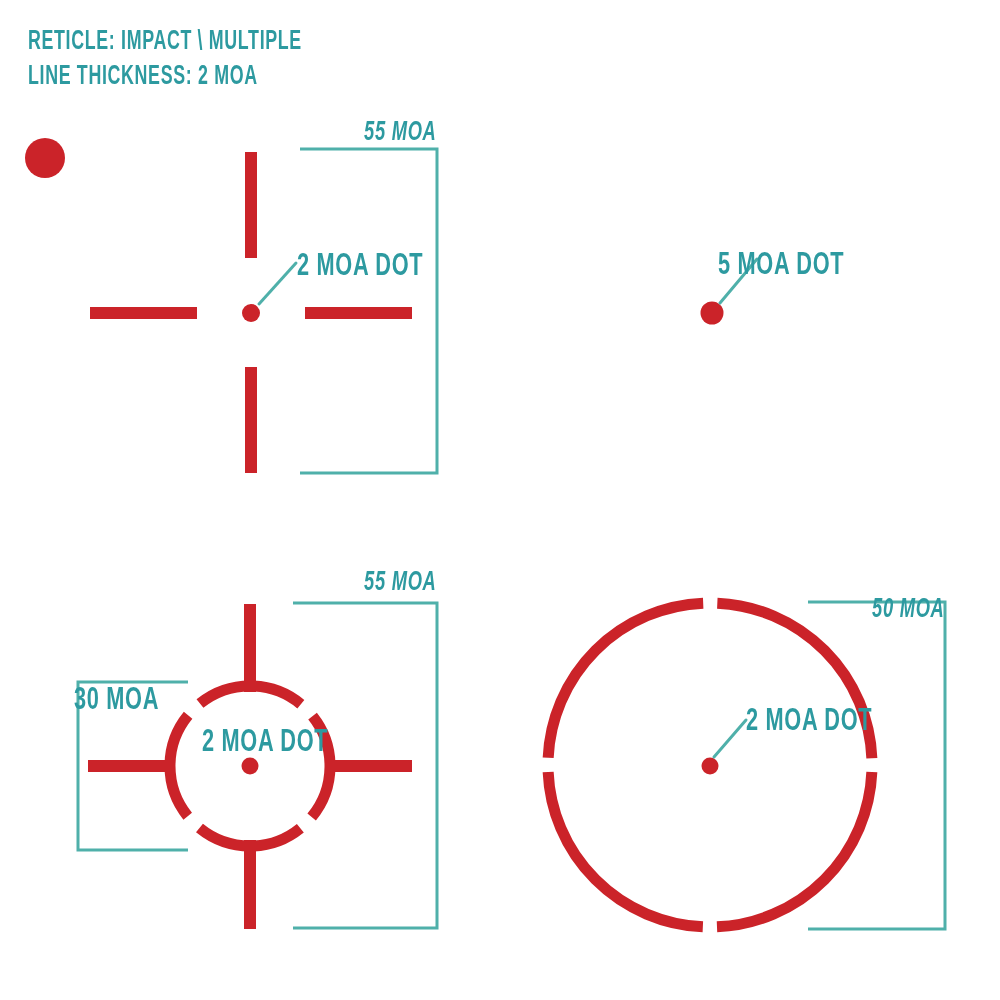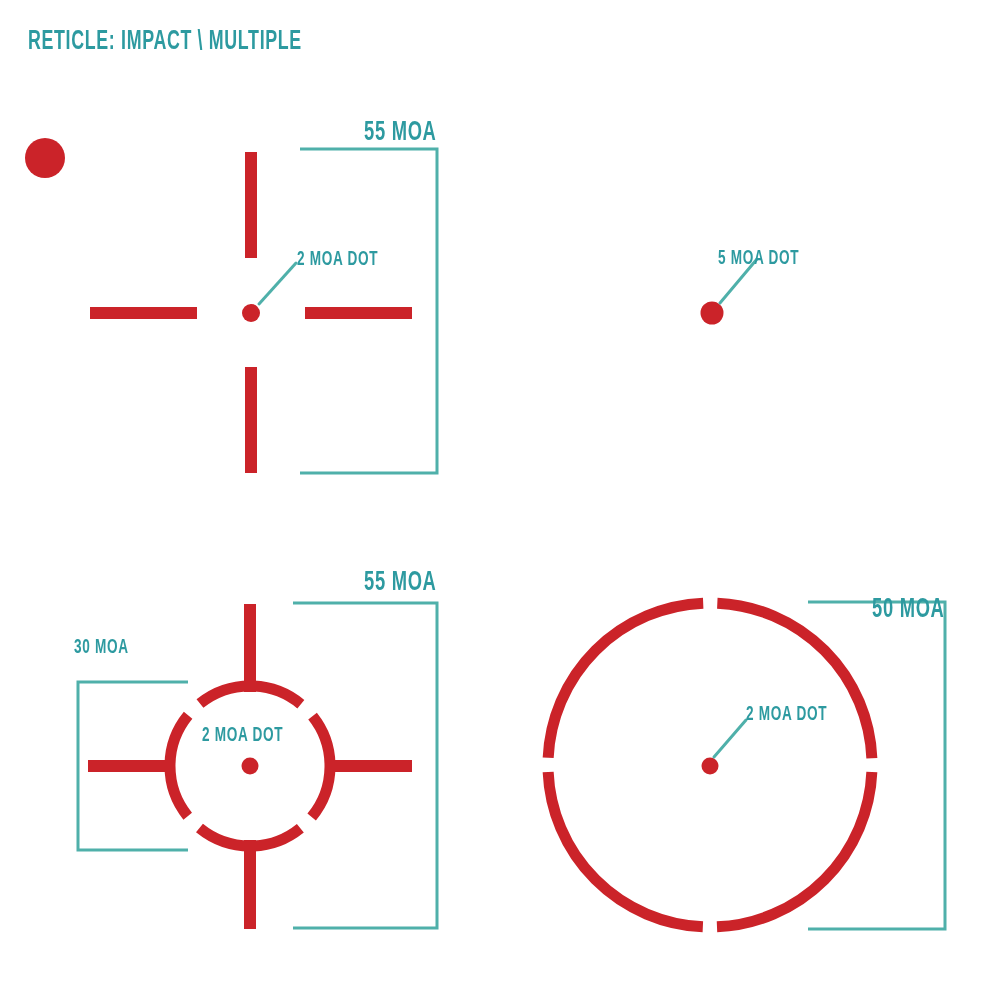--- a/index.html
+++ b/index.html
@@ -14,39 +14,39 @@
     width:1000px;height:1000px;
     background:var(--background);
     overflow:hidden;
     font-family:"Liberation Sans",sans-serif;
   }
   .shapes{position:absolute;left:0;top:0;}
   .label{
     position:absolute;
     color:var(--teal-text);
     font-weight:bold;
-    font-size:20px;
+    font-size:32px;
     white-space:nowrap;
     line-height:1;
   }
   .label.header-line{font-size:27px;}
   .cond{
     display:inline-block;
     transform:scaleX(0.66);
     transform-origin:0 0;
     letter-spacing:1px;
   }
   .cond-label{
     display:inline-block;
     transform:scaleX(0.68);
     transform-origin:0 0;
     letter-spacing:1px;
   }
   .right-align .cond-label{transform-origin:100% 0;}
-  .right-align{}
+  .right-align{font-style:italic;}
   .red-fill{fill:var(--red);}
   .red-ring{fill:none;stroke:var(--red);stroke-width:11;}
   .teal-bracket{fill:none;stroke:var(--teal-line);stroke-width:3;}
   .teal-leader{stroke:var(--teal-line);stroke-width:3;stroke-linecap:round;}
 </style>
 </head>
 <body>
 
 <div class="canvas">
 
@@ -84,36 +84,39 @@
       <circle class="red-ring" cx="710" cy="765" r="162" stroke-dasharray="240.31 14.14" transform="rotate(2.5 710 765)"></circle>
       <circle class="red-fill" cx="710" cy="766" r="8.5"></circle>
       <line class="teal-leader" x1="714" y1="757" x2="746" y2="720"></line>
       <path class="teal-bracket" d="M808 602 H945 V929 H808"></path>
     </g>
   </svg>
 
   <div class="label header-line" style="left:28px;top:27px">
     <span class="cond">RETICLE: IMPACT \ MULTIPLE</span>
   </div>
+  <div class="label header-line" style="left:28px;top:62px">
+    <span class="cond">LINE THICKNESS: 2 MOA</span>
+  </div>
 
   <div class="label right-align header-line" style="right:563px;top:118px">
     <span class="cond-label">55 MOA</span>
   </div>
   <div class="label" style="left:297px;top:248px">
     <span class="cond-label">2 MOA DOT</span>
   </div>
 
   <div class="label" style="left:718px;top:247px">
     <span class="cond-label">5 MOA DOT</span>
   </div>
 
   <div class="label right-align header-line" style="right:563px;top:568px">
     <span class="cond-label">55 MOA</span>
   </div>
-  <div class="label" style="left:74px;top:636px">
+  <div class="label" style="left:74px;top:682px">
     <span class="cond-label">30 MOA</span>
   </div>
   <div class="label" style="left:202px;top:724px">
     <span class="cond-label">2 MOA DOT</span>
   </div>
 
   <div class="label right-align header-line" style="right:55px;top:595px">
     <span class="cond-label">50 MOA</span>
   </div>
   <div class="label" style="left:746px;top:703px">

